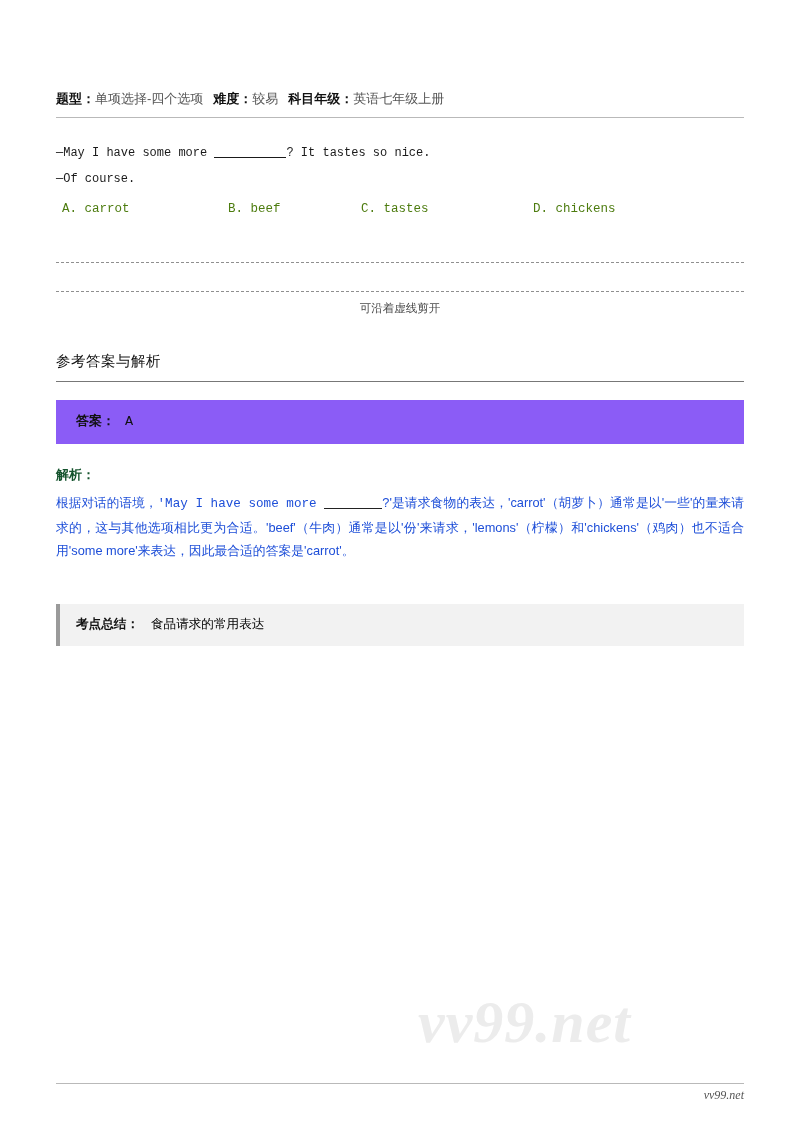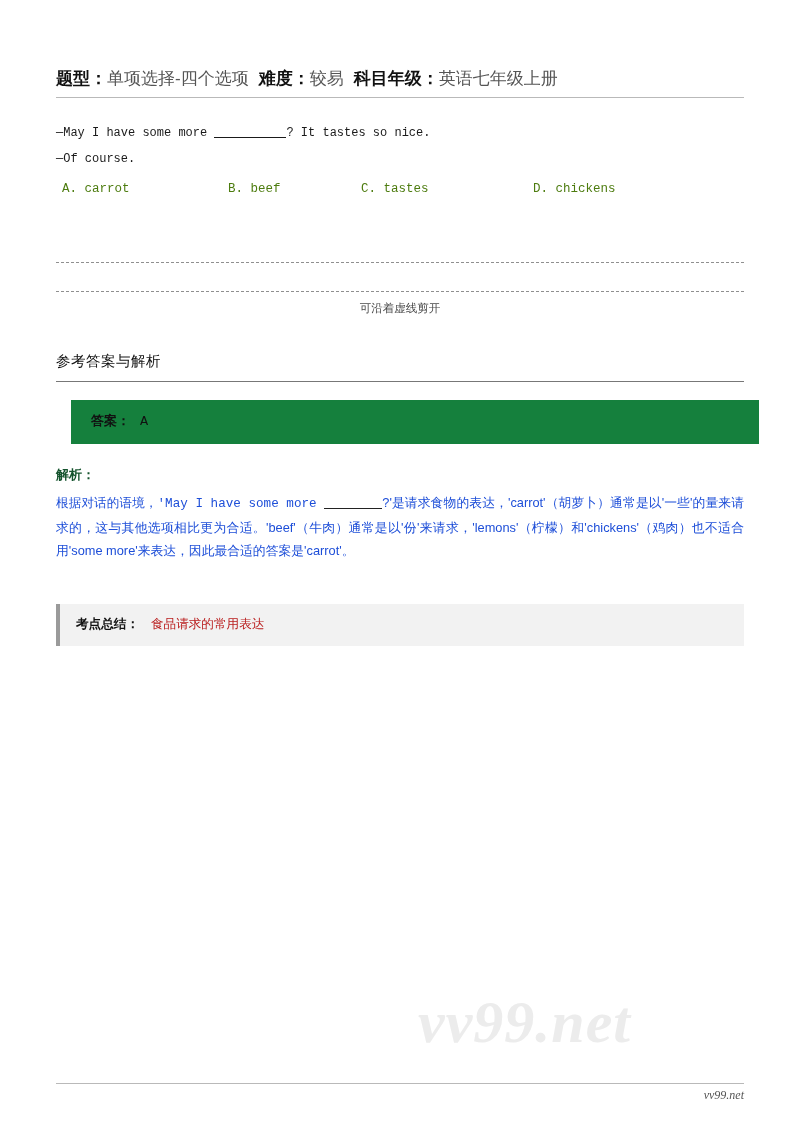--- a/index.html
+++ b/index.html
@@ -23,22 +23,22 @@
   }
   .content {
     position: absolute;
     left: 56px;
     top: 0;
     width: 688px;
   }
 
   
   .meta-row {
-    margin-top: 70px;
-    font-size: 17px;
+    margin-top: 90px;
+    font-size: 13px;
     line-height: 18px;
     color: #3d3d3d;
     font-family: "Liberation Sans", sans-serif;
     white-space: nowrap;
   }
   .meta-label {
     font-weight: bold;
     color: #111;
   }
   .meta-val {
@@ -121,25 +121,25 @@
     letter-spacing: 0.5px;
   }
   .hr-answer {
     margin-top: 10px;
     border-top: 1.5px solid #777;
     height: 0;
   }
 
   .answer-box {
     position: absolute;
-    left: 15px;
+    left: 0;
     top: 400px;
     width: 688px;
     height: 44px;
-    background: #15803d;
+    background: #8b5cf6;
     box-sizing: border-box;
   }
   .answer-box-inner {
     padding: 12px 0 0 20px;
     font-family: "Liberation Sans", sans-serif;
     font-size: 13px;
     color: #111;
     white-space: nowrap;
   }
   .answer-label { font-weight: bold; }
@@ -193,21 +193,21 @@
     box-sizing: border-box;
   }
   .summary-inner {
     padding: 12px 0 0 16px;
     font-family: "Liberation Sans", sans-serif;
     font-size: 12.6px;
     color: #111;
     white-space: nowrap;
   }
   .summary-label { font-weight: bold; }
-  .summary-text { margin-left: 12px; color: #b91c1c; }
+  .summary-text { margin-left: 12px; color: #000000; }
 
   
   .watermark {
     position: absolute;
     left: 362px;
     top: 988px;
     font-family: "Liberation Serif", serif;
     font-style: italic;
     font-weight: bold;
     font-size: 60px;

